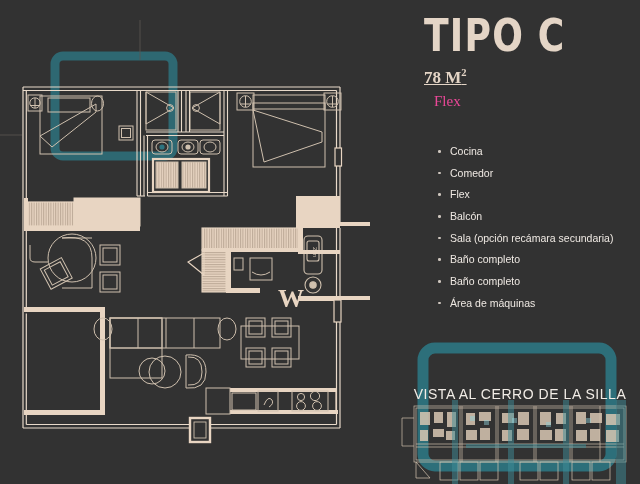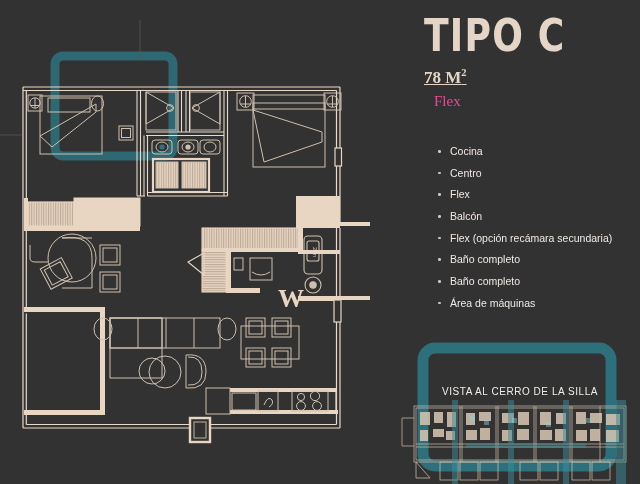--- a/index.html
+++ b/index.html
@@ -104,21 +104,21 @@
     background: #cfc7bf;
   }
 
   .vista-label {
     position: absolute;
     left: 0;
     right: 0;
     top: 386px;
     text-align: center;
     color: #f1ece6;
-    font-size: 10px;
+    font-size: 14px;
     letter-spacing: 0.55px;
     white-space: nowrap;
   }
 
   .siteplan-wrap {
     position: absolute;
     left: 0;
     top: 400px;
     width: 240px;
     height: 84px;
@@ -426,33 +426,33 @@
       <div class="plan-subtitle">Flex</div>
     </div>
 
     <ul class="feature-list">
       <li class="feature-item">
         <span class="dot"></span>
         <span>Cocina</span>
       </li>
       <li class="feature-item">
         <span class="dot"></span>
-        <span>Centro</span>
+        <span>Comedor</span>
       </li>
       <li class="feature-item">
         <span class="dot"></span>
         <span>Flex</span>
       </li>
       <li class="feature-item">
         <span class="dot"></span>
         <span>Balcón</span>
       </li>
       <li class="feature-item">
         <span class="dot"></span>
-        <span>Flex (opción recámara secundaria)</span>
+        <span>Sala (opción recámara secundaria)</span>
       </li>
       <li class="feature-item">
         <span class="dot"></span>
         <span>Baño completo</span>
       </li>
       <li class="feature-item">
         <span class="dot"></span>
         <span>Baño completo</span>
       </li>
       <li class="feature-item">

